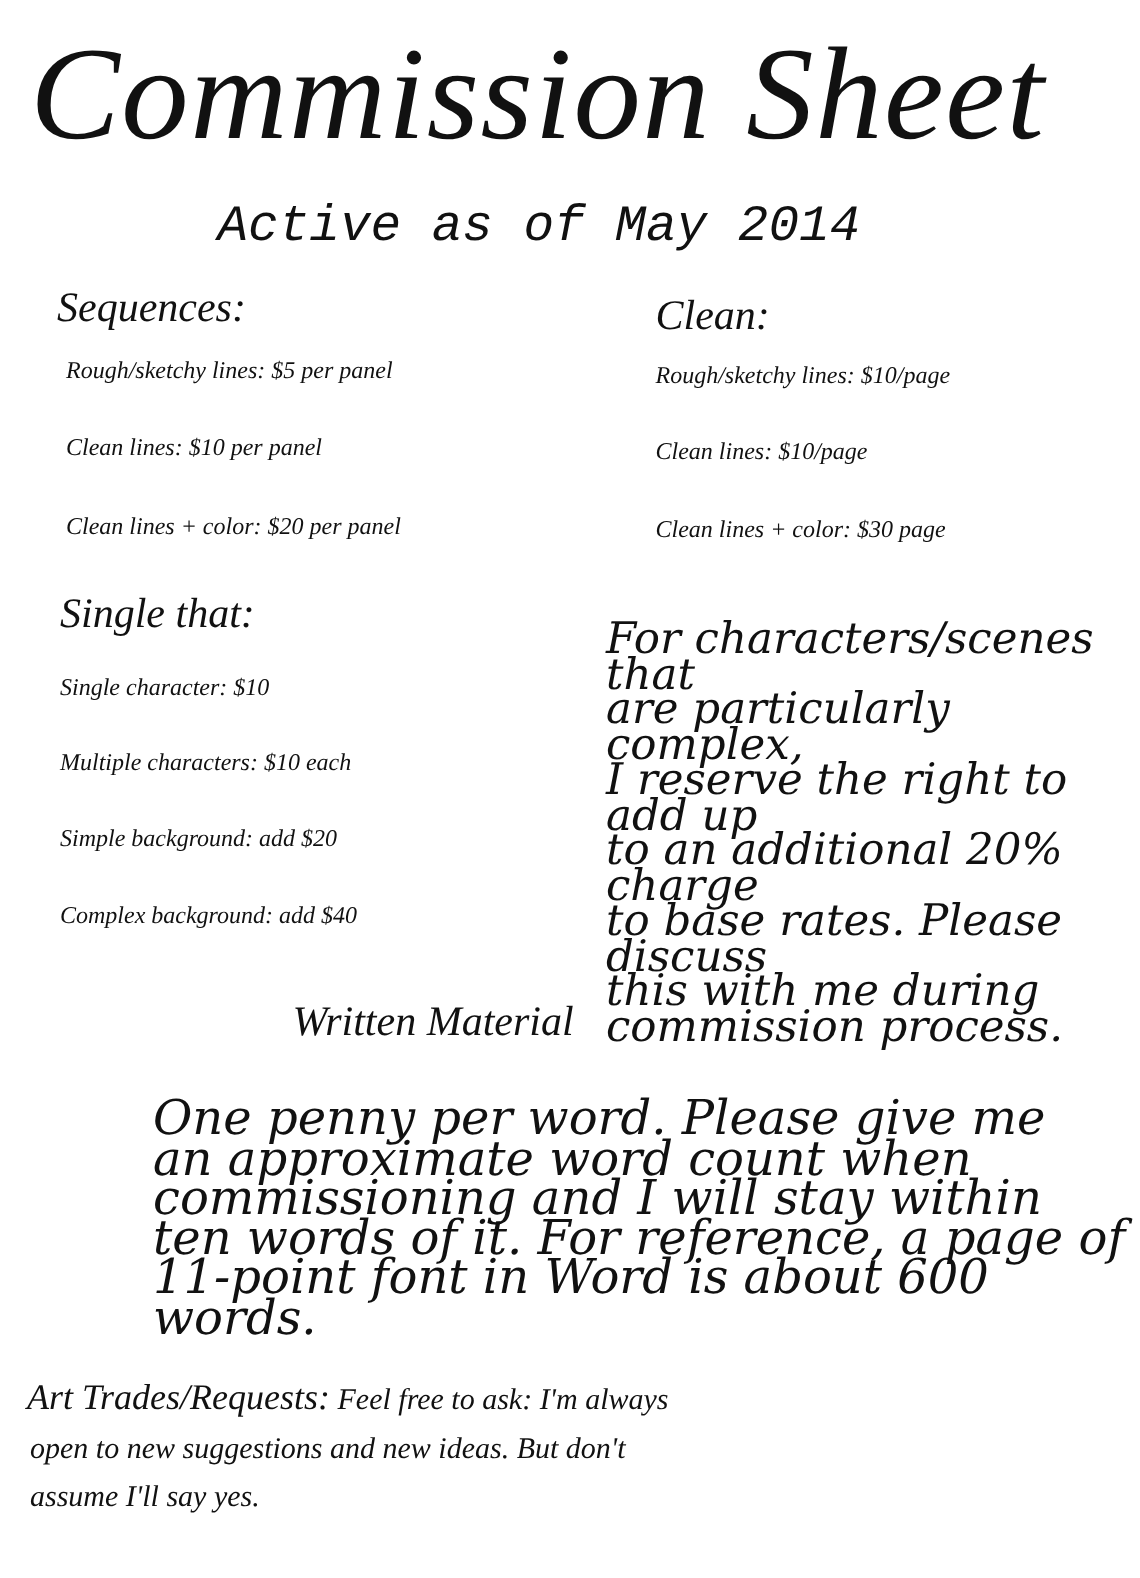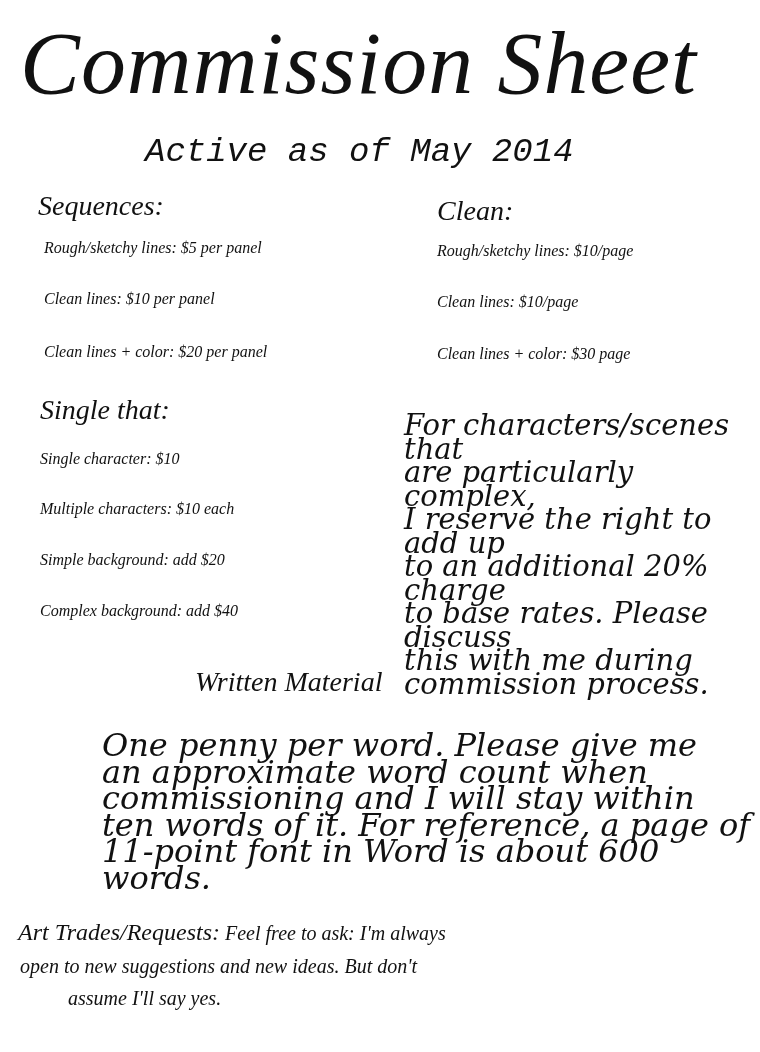--- a/index.html
+++ b/index.html
@@ -100,13 +100,13 @@
 <div class="abs para-big" style="left:102px; top:732px;">One penny per word. Please give me
 an approximate word count when
 commissioning and I will stay within
 ten words of it. For reference, a page of
 11-point font in Word is about 600 words.</div>
 
 <div class="abs" style="left:18px; top:912px;">
   <span class="art-head">Art Trades/Requests:</span><span class="art-text"> Feel free to ask: I'm always</span>
 </div>
 <div class="abs art-text" style="left:20px; top:952px;">open to new suggestions and new ideas. But don't</div>
-<div class="abs art-text" style="left:20px; top:984px;margin-left:48px;">assume I'll say yes.</div>
+<div class="abs art-text" style="left:20px; top:984px;">assume I'll say yes.</div>
 
 </body></html>

